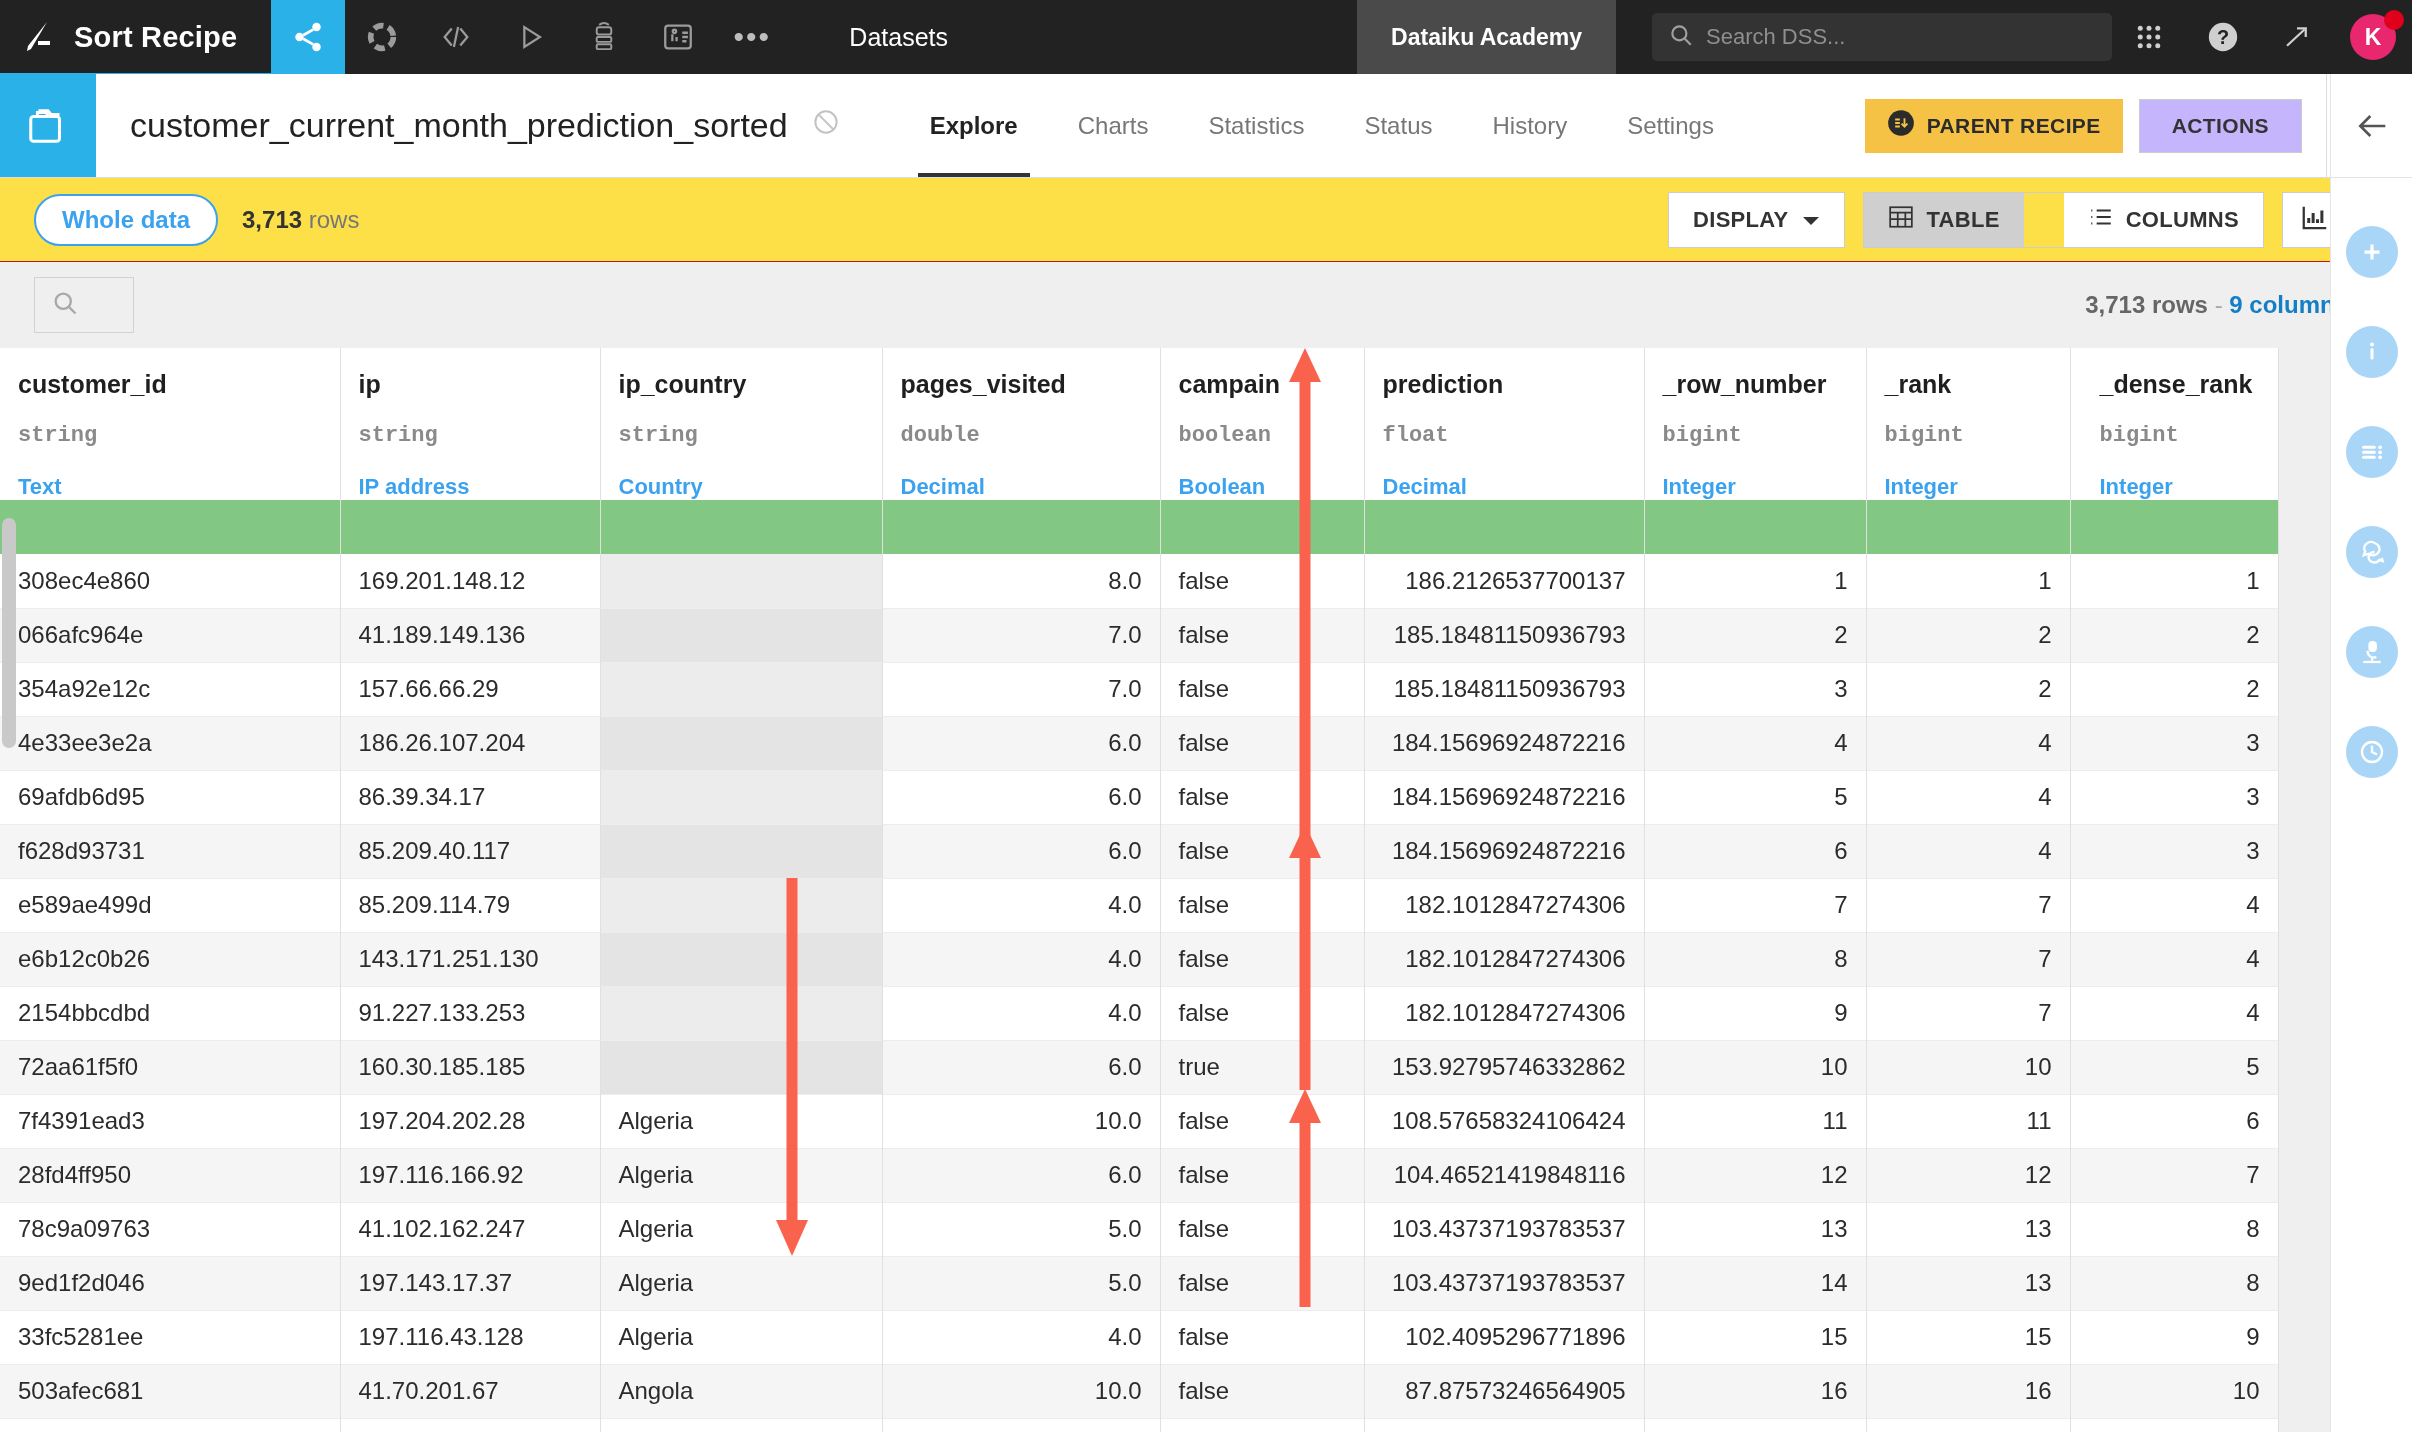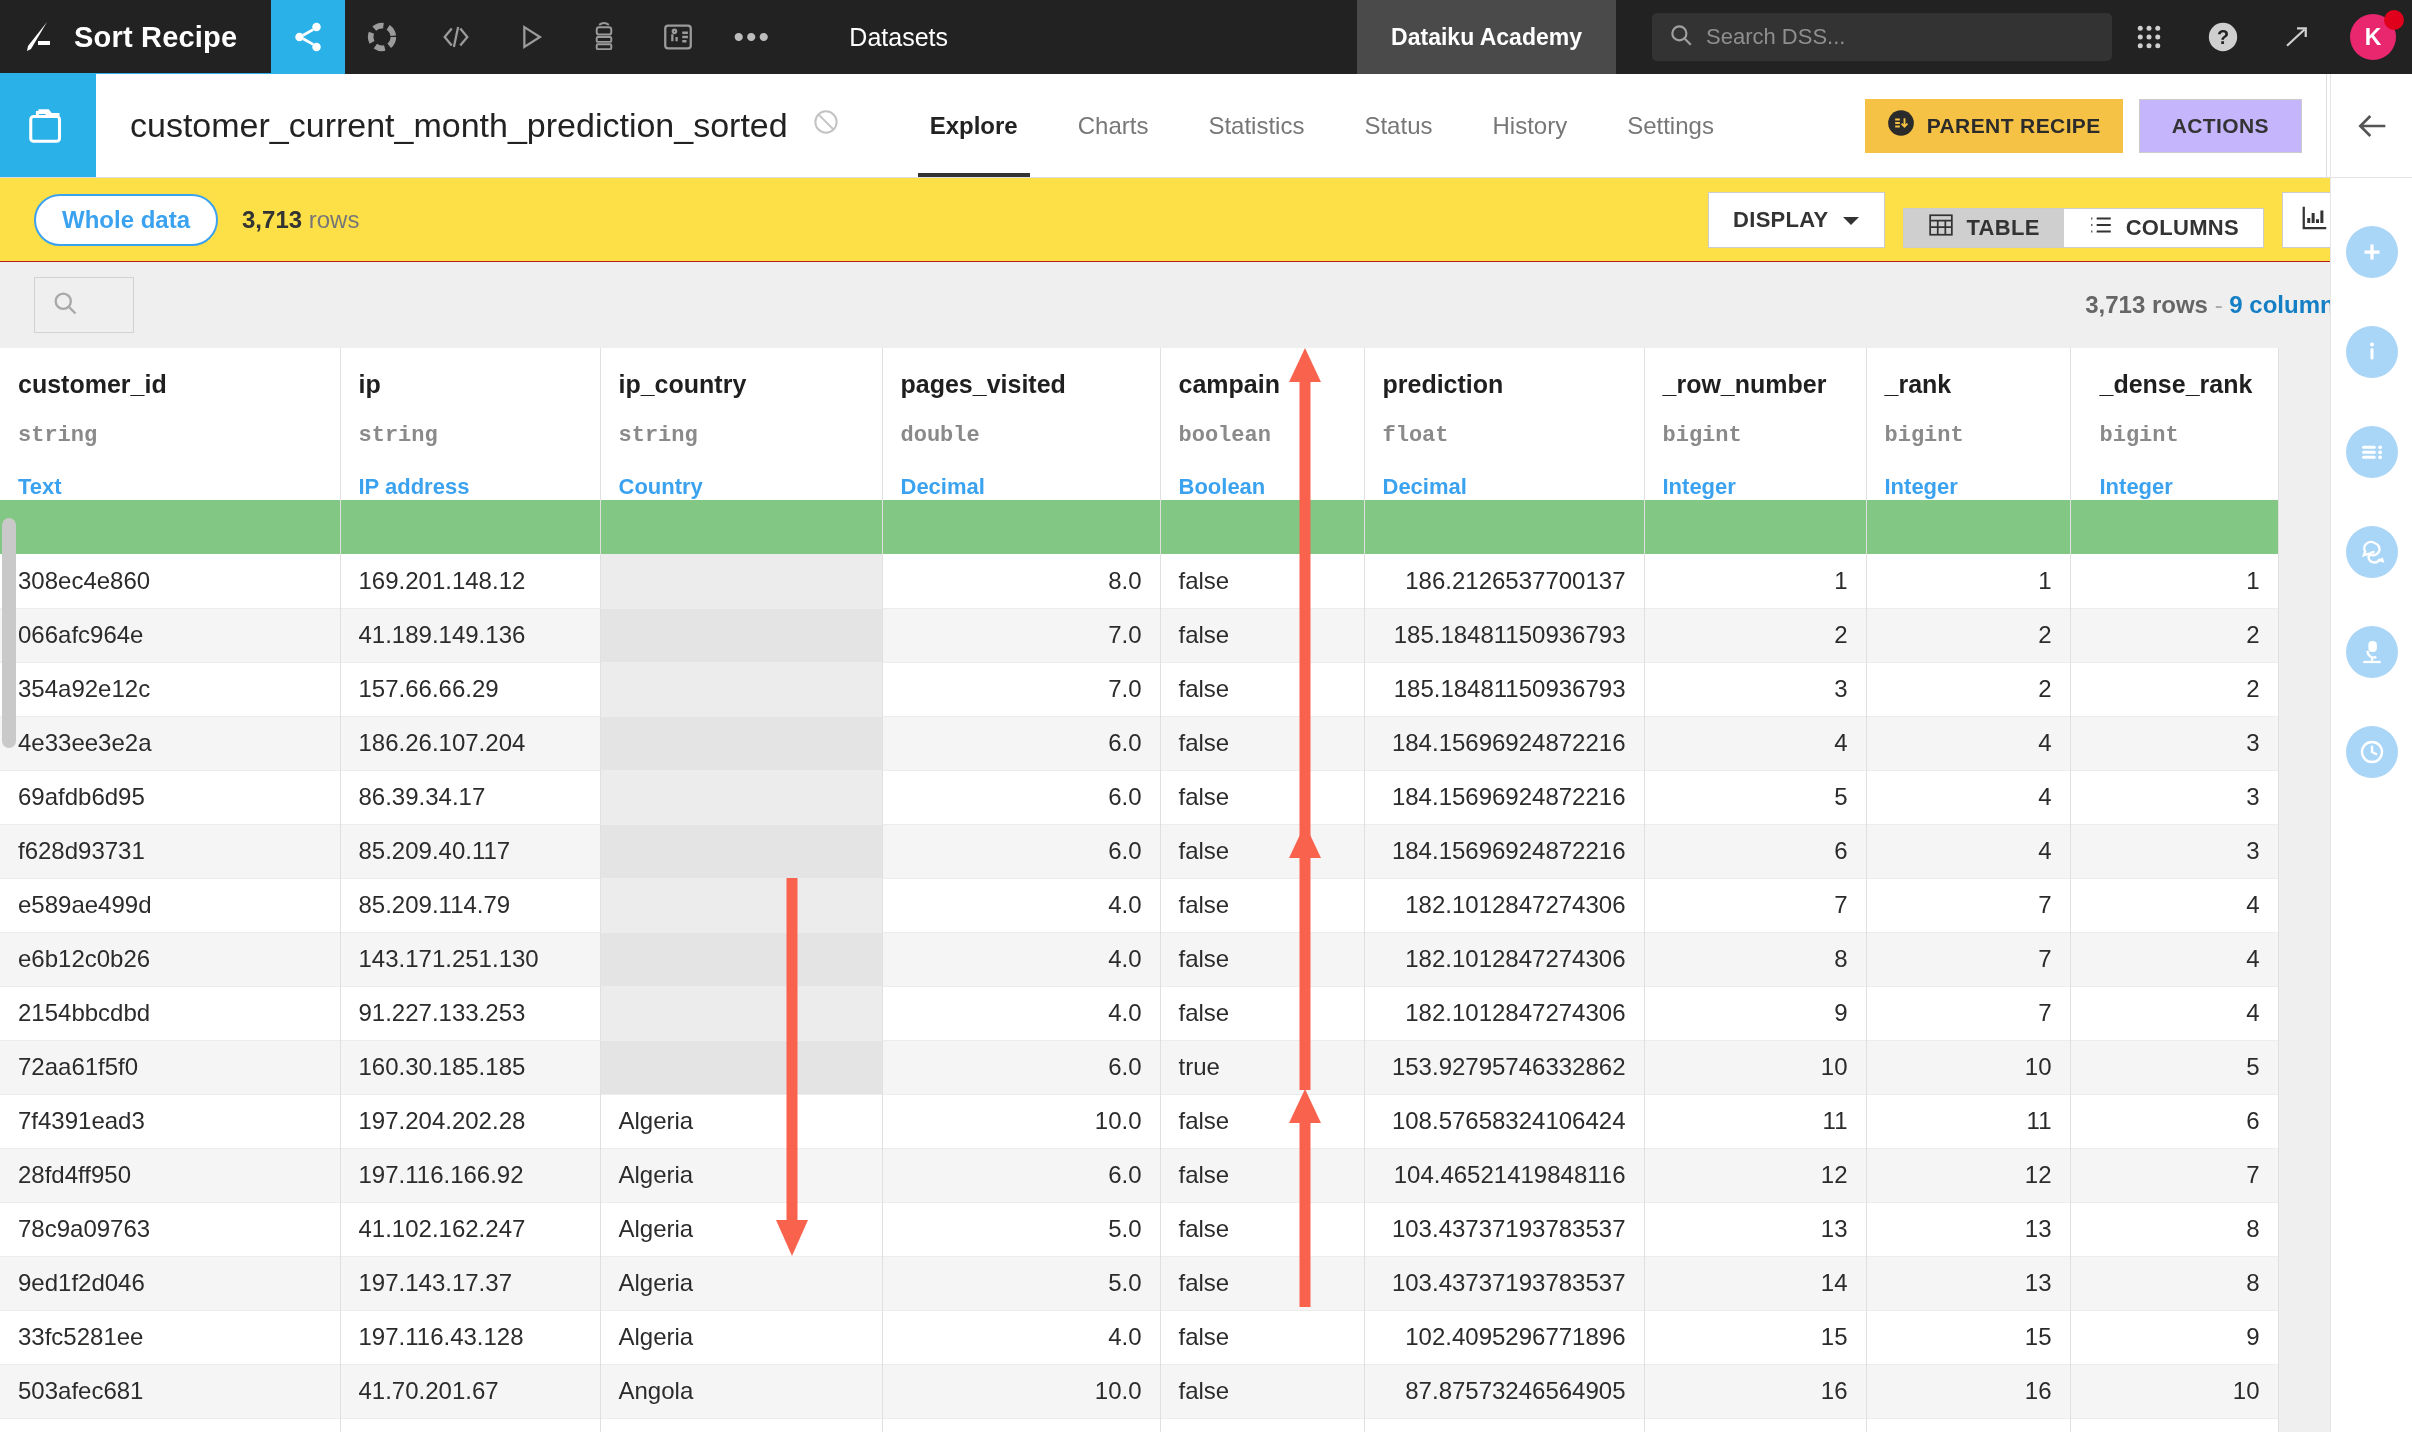--- a/index.html
+++ b/index.html
@@ -127,27 +127,27 @@
     display: flex; align-items: center; padding: 0 34px;
     border-bottom: 1px solid #b91c1c;
   }
   .pill-whole {
     border: 2px solid #3ba2f0; color: #3ba2f0;
     border-radius: 30px; padding: 10px 26px;
     font-size: 24px; font-weight: 700; cursor: pointer; background: #fff;
   }
   .rows-count { margin-left: 24px; font-size: 24px; color: #777777; }
   .rows-count b { color: #333333; font-weight: 700; }
-  .toolbar-right { margin-left: auto; display: flex; align-items: flex-end; gap: 18px; padding-right: 30px;}
+  .toolbar-right { margin-left: auto; display: flex; align-items: flex-start; gap: 18px; padding-right: 30px;}
   .btn-display {
     border: 1px solid #cccccc; background: #ffffff; color: #333333;
     height: 56px; display: flex; align-items: center; gap: 14px;
     padding: 0 24px; font-size: 22px; font-weight: 700; letter-spacing: .3px; cursor: pointer;
   }
-  .seg { display: flex; border: 1px solid #cccccc; height: 40px; }
+  .seg { display: flex; border: 1px solid #cccccc; height: 56px; gap: 40px; }
   .seg-btn {
     display: flex; align-items: center; gap: 12px; padding: 0 24px;
     font-size: 22px; font-weight: 700; color: #333333; cursor: pointer; background: #ffffff;
     letter-spacing: .3px;
   }
   .seg-btn.on { background: #cfcfcf; }
   .btn-chart-icon {
     border: 1px solid #cccccc; background: #ffffff;
     height: 56px; width: 66px; display: flex; align-items: center; justify-content: center; cursor: pointer;
   }

